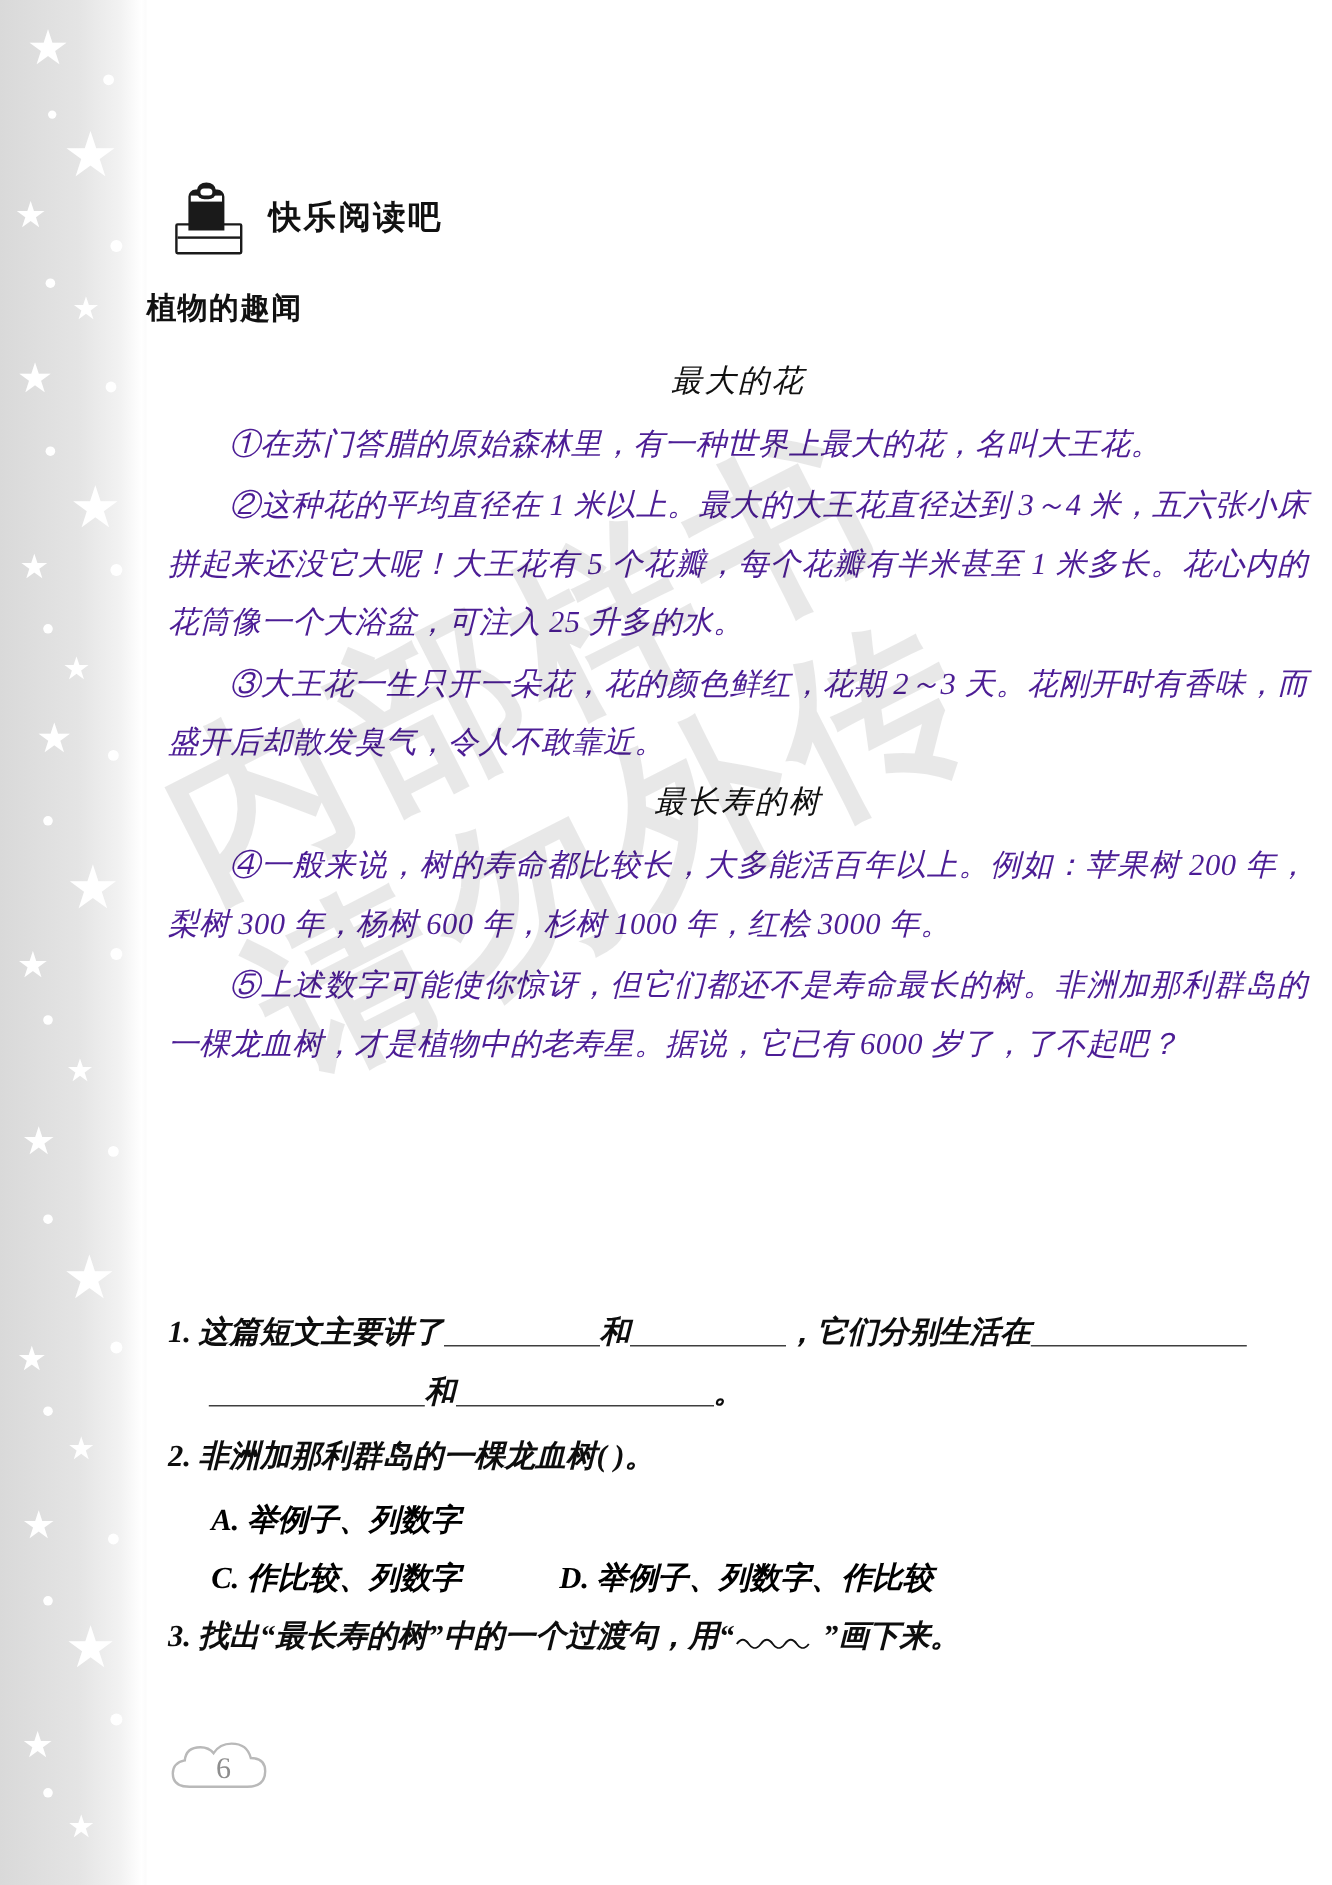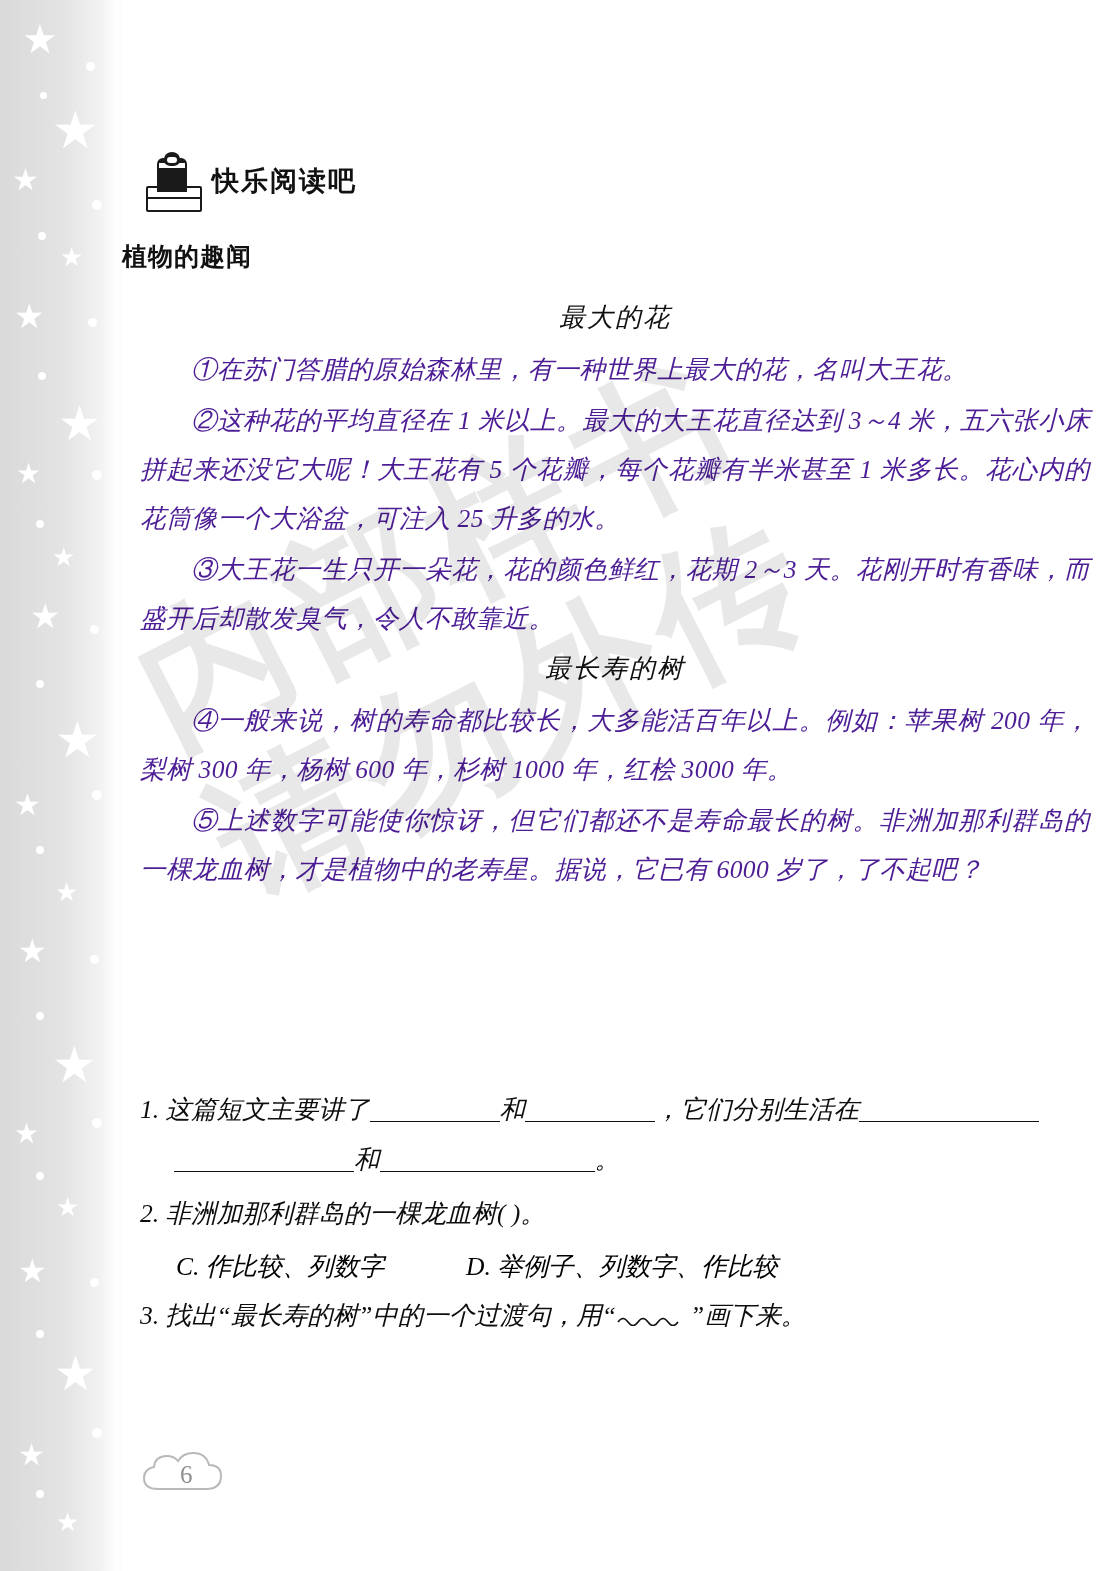--- a/index.html
+++ b/index.html
@@ -46,21 +46,21 @@
     left: 122px; top: 0;
     width: 988px; height: 1571px;
   }
 
   .section-head {
     position: absolute;
     left: 22px;
     top: 150px;
     display: flex;
     align-items: center;
-    gap: 12px;
+    gap: 24px;
   }
   .books-icon {
     width: 56px; height: 62px;
     position: relative;
   }
   .books-icon .stack {
     position: absolute;
     left: 2px; bottom: 0;
     width: 52px; height: 22px;
     background: #ffffff;
@@ -147,20 +147,21 @@
     margin: 0 0 2px 0;
     font-family: "Liberation Serif", serif;
     font-style: italic;
   }
 
   .questions {
     position: absolute;
     left: 18px;
     top: 1085px;
     width: 950px;
+    font-weight: bold;
   }
   .q {
     font-size: 25.5px;
     line-height: 50px;
     color: #0d0d0d;
     font-family: "Liberation Serif", serif;
     font-style: italic;
     margin-bottom: 4px;
   }
   .blank {
@@ -310,20 +311,21 @@
       <span>1.</span>
       <span>这篇短文主要讲了</span><span class="blank b-md"></span><span>和</span><span class="blank b-md"></span><span>，它们分别生活在</span><span class="blank b-lg"></span><br>
       <span style="display:inline-block;width:34px;"></span><span class="blank b-lg"></span><span>和</span><span class="blank b-xl"></span><span>。</span>
     </div>
 
     <div class="q">
       <span>2.</span>
       <span>非洲加那利群岛的一棵龙血树(      )。</span>
     </div>
     <div class="options-row">
+      <span class="opt-a">A. 举例子、列数字</span>
     </div>
     <div class="options-row">
       <span class="opt-c">C. 作比较、列数字</span>
       <span>D. 举例子、列数字、作比较</span>
     </div>
 
     <div class="q">
       <span>3.</span>
       <span>找出“最长寿的树”中的一个过渡句，用“</span><span class="wave"><svg width="74" height="12" viewBox="0 0 74 12">
             <path d="M2 8 q5 -7 10 0 q5 7 10 0 q5 -7 10 0 q5 7 10 0 q5 -7 10 0 q5 7 10 0" fill="none" stroke="#111" stroke-width="1.6"></path>

